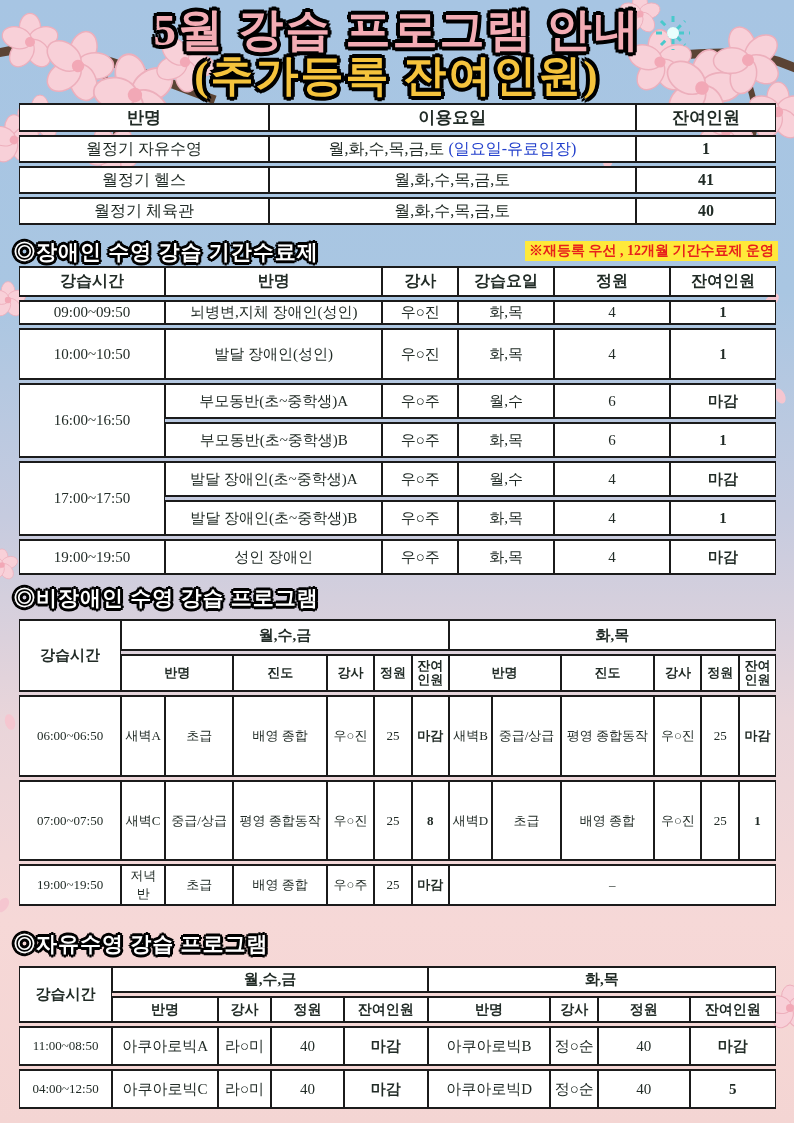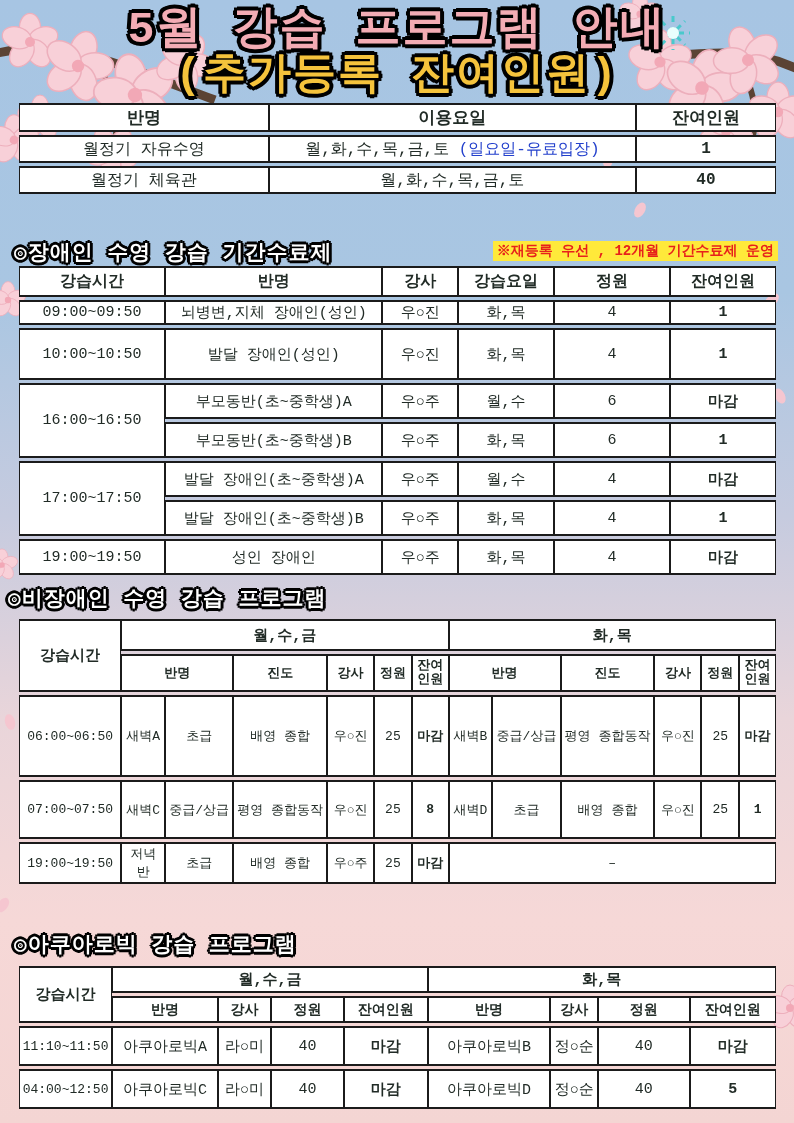--- a/index.html
+++ b/index.html
@@ -1,18 +1,18 @@
 <!DOCTYPE html>
 <html><head>
 <meta charset="utf-8">
 <style>
   html,body{margin:0;padding:0;}
   #page{
     position:relative;width:794px;height:1123px;overflow:hidden;
-    font-family:Liberation Mono, monospace;
+    font-family:Liberation Serif, serif;
     background:linear-gradient(180deg,#a7c5e3 0%,#a9c6e2 26%,#c6cbdf 46%,#e9d5da 64%,#f6d8d7 82%,#f4d5d3 100%);
   }
   #decor{position:absolute;left:0;top:0;z-index:0;pointer-events:none;}
   .layer{position:absolute;z-index:1;}
   .title-line{width:794px;text-align:center;font-weight:900;letter-spacing:2px;line-height:1;
     text-shadow:-3px -3px 0 #000,3px -3px 0 #000,-3px 3px 0 #000,3px 3px 0 #000,-4px 0 0 #000,4px 0 0 #000,0 -4px 0 #000,0 4px 0 #000;}
   .section-title{font-size:21px;font-weight:900;color:#fff;letter-spacing:1px;
     text-shadow:-2px -2px 0 #000,2px -2px 0 #000,-2px 2px 0 #000,2px 2px 0 #000,-3px 0 0 #000,3px 0 0 #000,0 -3px 0 #000,0 3px 0 #000;}
   .note-badge{font-size:14px;font-weight:bold;padding:1px 4px;line-height:1.3;}
   table.tbl{border-collapse:separate;border-spacing:0 3px;table-layout:fixed;width:757px;}
@@ -114,20 +114,25 @@
       <th class="hdr">반명</th>
       <th class="hdr">이용요일</th>
       <th class="hdr red">잔여인원</th>
     </tr>
     <tr style="height:28px">
       <td class="timecol">월정기 자유수영</td>
       <td><span>월,화,수,목,금,토</span> <span class="blue">(일요일-유료입장)</span></td>
       <td class="red">1</td>
     </tr>
     <tr style="height:28px">
+      <td class="timecol">월정기 헬스</td>
+      <td>월,화,수,목,금,토</td>
+      <td class="red">41</td>
+    </tr>
+    <tr style="height:28px">
       <td class="timecol">월정기 체육관</td>
       <td>월,화,수,목,금,토</td>
       <td class="red">40</td>
     </tr>
   </tbody>
     </table>
 
   <div class="layer section-title" style="left:14px;top:238px;">◎장애인 수영 강습 기간수료제</div>
   <div class="layer note-badge" style="right:16px;top:241px;background:#ffe93a;color:#e7211b;">※재등록 우선 , 12개월 기간수료제 운영</div>
 
@@ -199,21 +204,21 @@
       <td class="timecol">19:00~19:50</td>
       <td>성인 장애인</td>
       <td>우○주</td>
       <td>화,목</td>
       <td>4</td>
       <td class="red">마감</td>
     </tr>
   </tbody>
     </table>
 
-  <div class="layer section-title" style="left:8px;top:584px;">◎비장애인 수영 강습 프로그램</div>
+  <div class="layer section-title" style="left:14px;top:584px;">◎비장애인 수영 강습 프로그램</div>
 
   <table class="tbl t3 layer" style="left:19px;top:616px;">
     <colgroup>
       <col style="width:13.5%">
       <col style="width:5.8%">
         <col style="width:9%">
         <col style="width:12.4%">
         <col style="width:6.2%">
         <col style="width:5%">
         <col style="width:4.85%">
@@ -250,21 +255,21 @@
       <td>우○진</td>
       <td>25</td>
       <td class="red">마감</td>
       <td>새벽B</td>
       <td>중급/상급</td>
       <td>평영 종합동작</td>
       <td>우○진</td>
       <td>25</td>
       <td class="red">마감</td>
     </tr>
-    <tr style="height:59px">
+    <tr style="height:81px">
       <td class="timecol">07:00~07:50</td>
       <td>새벽C</td>
       <td>중급/상급</td>
       <td>평영 종합동작</td>
       <td>우○진</td>
       <td>25</td>
       <td class="red">8</td>
       <td>새벽D</td>
       <td>초급</td>
       <td>배영 종합</td>
@@ -278,21 +283,21 @@
       <td>초급</td>
       <td>배영 종합</td>
       <td>우○주</td>
       <td>25</td>
       <td class="red">마감</td>
       <td colspan="6">–</td>
     </tr>
   </tbody>
     </table>
 
-  <div class="layer section-title" style="left:14px;top:930px;">◎아쿠아로빅 강습 프로그램</div>
+  <div class="layer section-title" style="left:14px;top:930px;">◎자유수영 강습 프로그램</div>
 
   <table class="tbl t4 layer" style="left:19px;top:963px;">
     <colgroup>
       <col style="width:12.3%">
       <col style="width:14%">
         <col style="width:7%">
         <col style="width:9.6%">
         <col style="width:11.1%">
       <col style="width:16.2%">
         <col style="width:6.3%">
@@ -309,21 +314,21 @@
       <th class="subhdr">반명</th>
       <th class="subhdr">강사</th>
       <th class="subhdr">정원</th>
       <th class="subhdr red">잔여인원</th>
       <th class="subhdr">반명</th>
       <th class="subhdr">강사</th>
       <th class="subhdr">정원</th>
       <th class="subhdr red">잔여인원</th>
     </tr>
     <tr style="height:40px">
-      <td class="timecol" style="font-size:13px">11:10~11:50</td>
+      <td class="timecol" style="font-size:13px">11:00~08:50</td>
       <td>아쿠아로빅A</td>
       <td>라○미</td>
       <td>40</td>
       <td class="red">마감</td>
       <td>아쿠아로빅B</td>
       <td>정○순</td>
       <td>40</td>
       <td class="red">마감</td>
     </tr>
     <tr style="height:40px">

